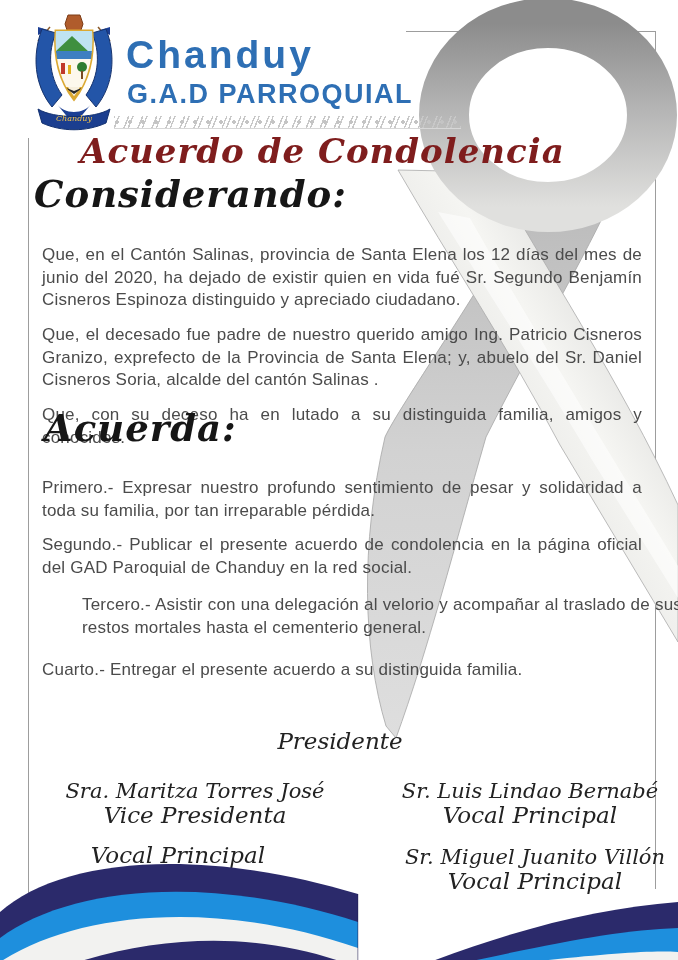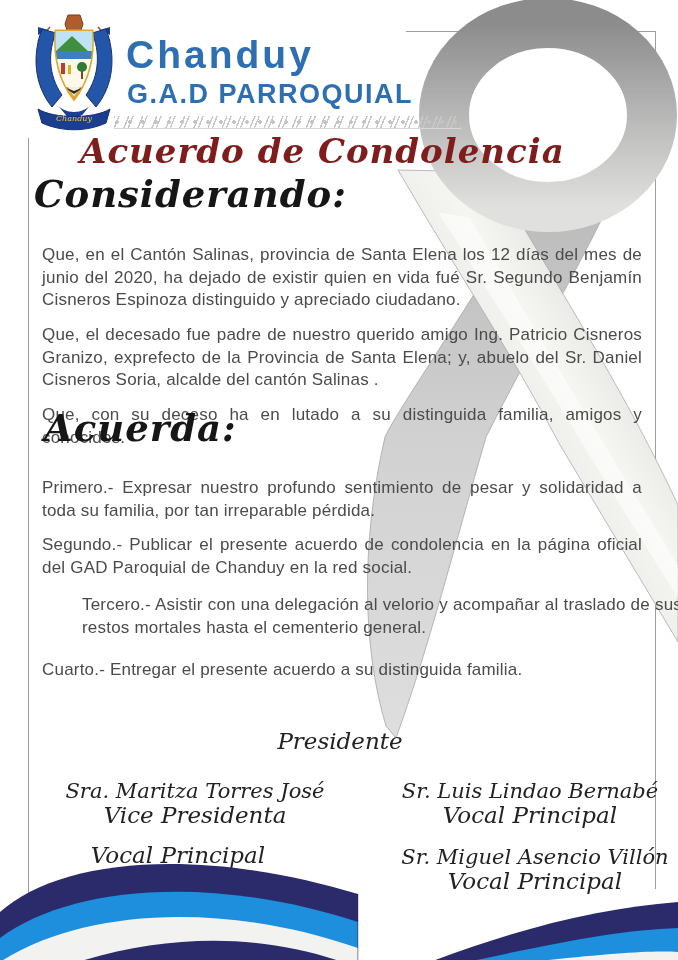--- a/index.html
+++ b/index.html
@@ -168,21 +168,21 @@
       <div class="sig-role">Vice Presidenta</div>
     </div>
     <div class="sig sig-vocal1 script">
       <div class="sig-name">Sr. Luis Lindao Bernabé</div>
       <div class="sig-role">Vocal Principal</div>
     </div>
     <div class="sig sig-vocal2 script">
       <div class="sig-role">Vocal Principal</div>
     </div>
     <div class="sig sig-vocal3 script">
-      <div class="sig-name">Sr. Miguel Asencio Villón</div>
+      <div class="sig-name">Sr. Miguel Juanito Villón</div>
       <div class="sig-role">Vocal Principal</div>
     </div>
   </div>
 
   <svg class="waves-layer" width="678" height="120" viewBox="0 0 678 120" aria-hidden="true">
 
     <path d="M0,72 C60,18 200,6 358,54 L358,120 L0,120 Z" fill="#2b2a6b"></path>
     <path d="M0,98 C70,46 210,34 358,82 L358,120 L0,120 Z" fill="#1e8fdd"></path>
     <path d="M0,122 C80,70 220,60 358,108 L358,120 L0,120 Z" fill="#f2f2f0"></path>
     <path d="M30,140 C140,92 260,88 358,128 L358,140 Z" fill="#2b2a6b"></path>

